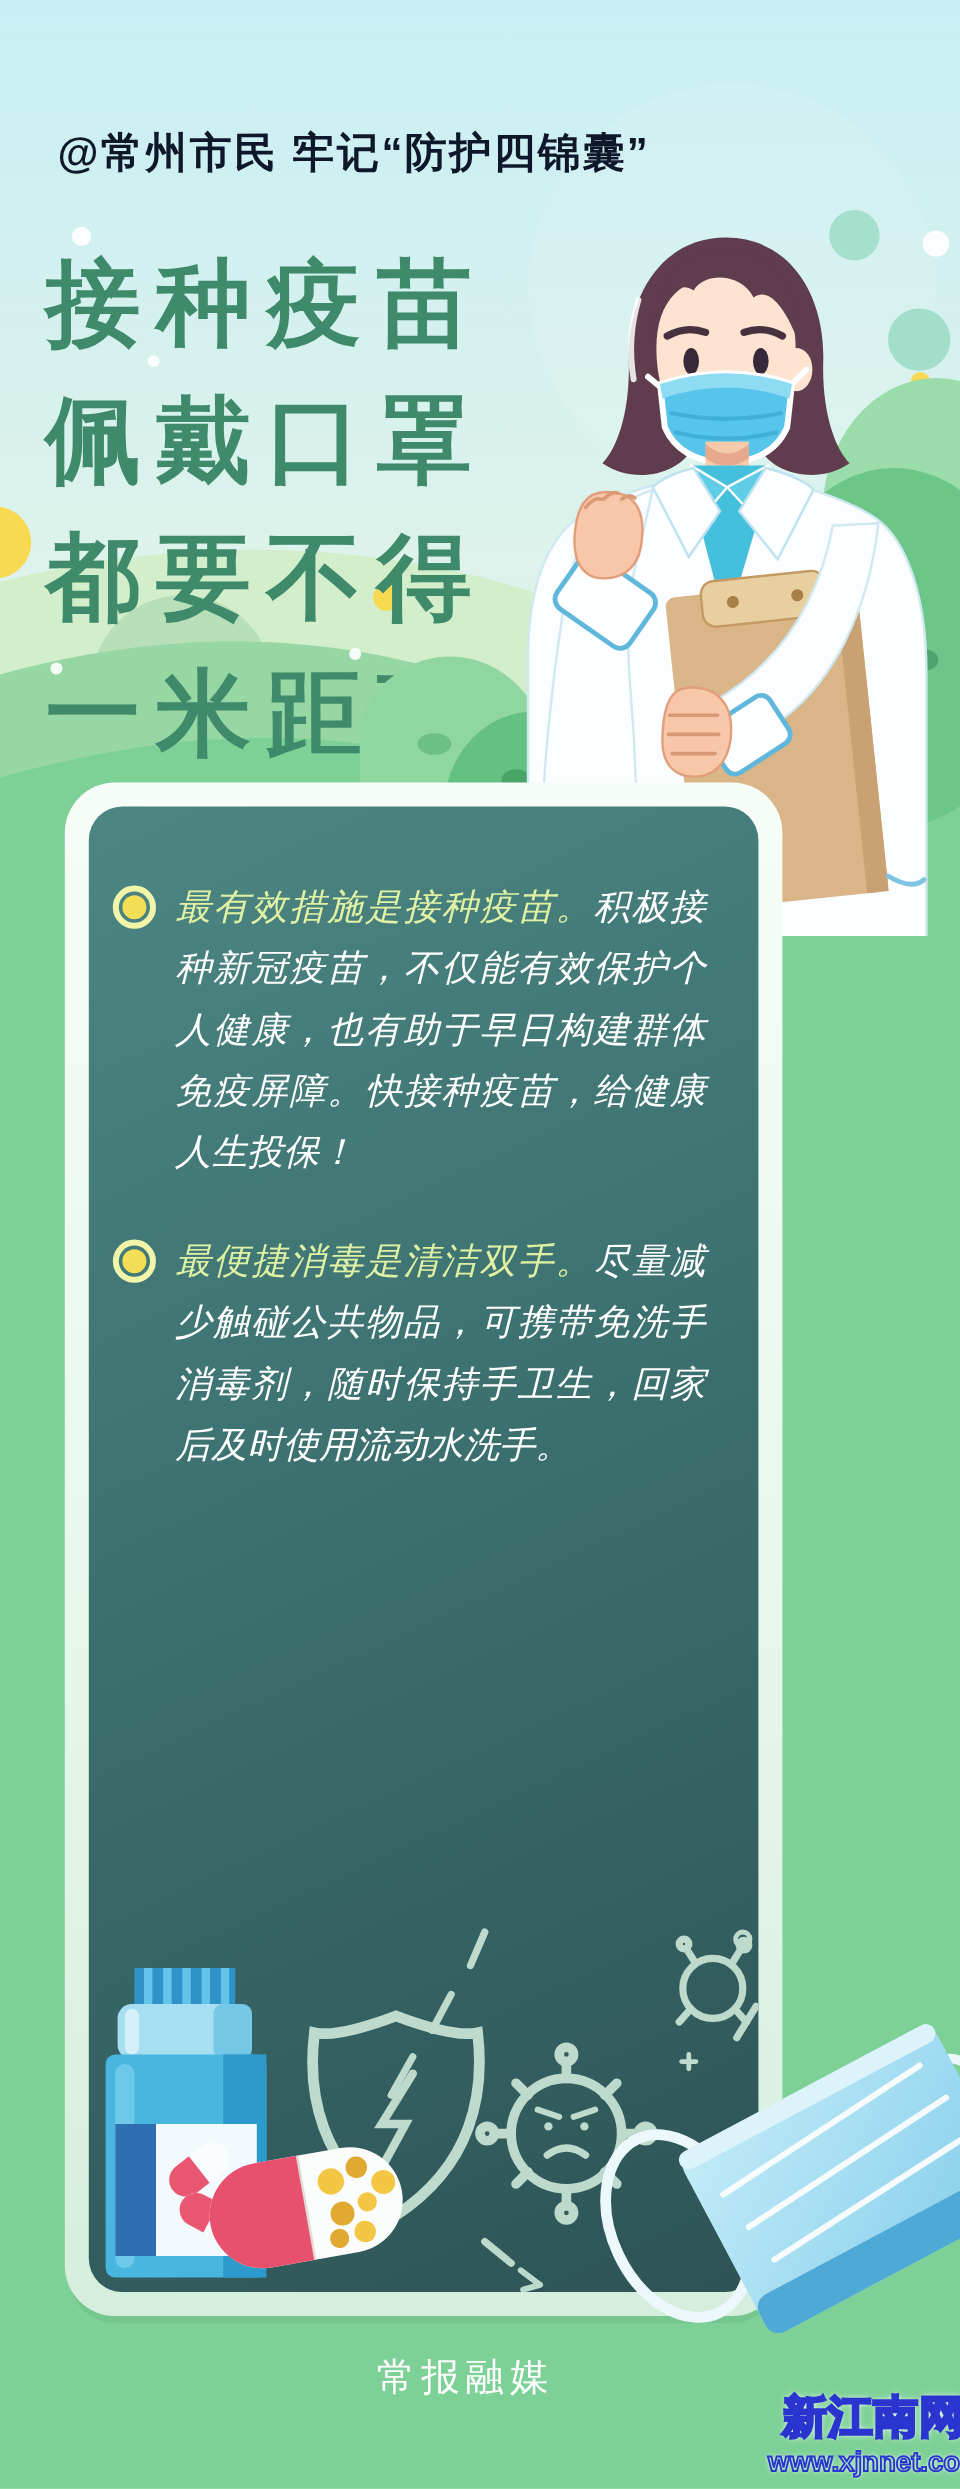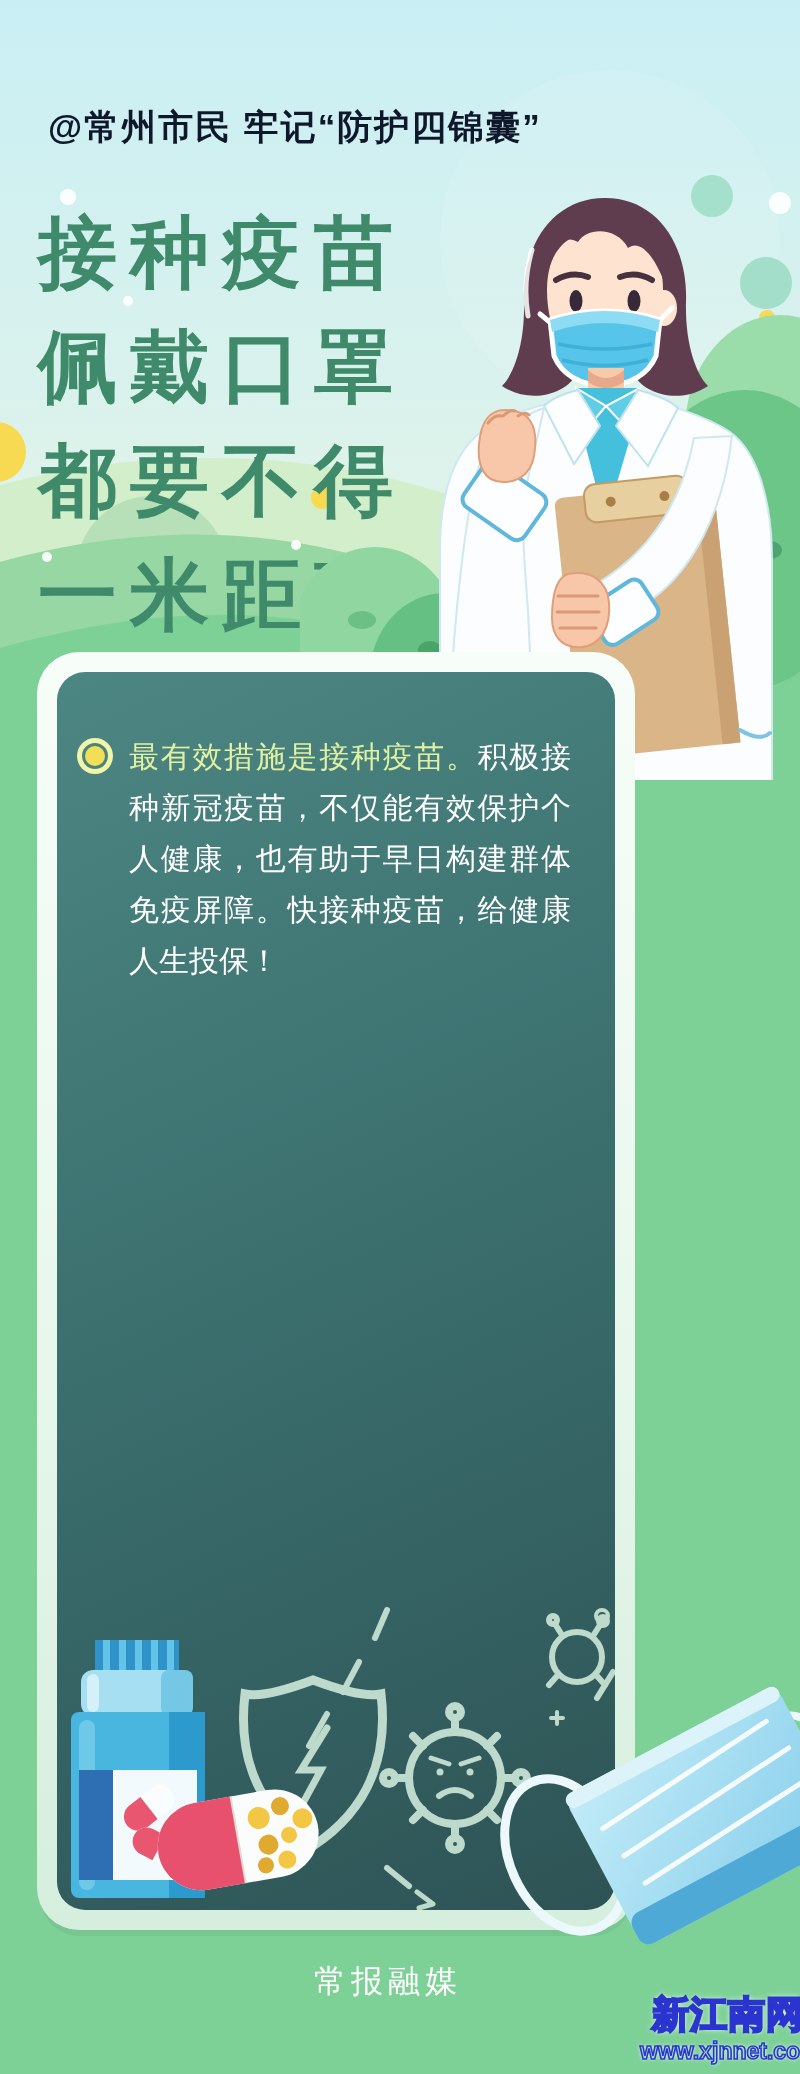--- a/index.html
+++ b/index.html
@@ -12,24 +12,25 @@
     position:absolute;left:48px;top:104px;z-index:2;
     font-size:35px;font-weight:bold;color:#0f172a;letter-spacing:2px;white-space:nowrap;
   }
   .big-title{
     position:absolute;left:38px;top:196px;z-index:2;
     font-size:79px;line-height:114px;font-weight:bold;color:#3e8a6a;
     letter-spacing:13px;white-space:nowrap;
   }
   .doctor{position:absolute;left:300px;top:130px;width:500px;height:650px;z-index:3;}
   .tips-card{
-    position:absolute;left:37px;top:652px;width:598px;height:1278px;z-index:4;
+    position:absolute;left:54px;top:652px;width:598px;height:1278px;z-index:4;
     background:linear-gradient(180deg,#f7fdf8 0%,#e7f7ec 55%,#d5eedd 100%);
     border-radius:42px;
     box-shadow:0 10px 0 -4px rgba(110,175,130,.35);
+    font-style:italic;
   }
   .card-inner{
     position:absolute;left:20px;top:20px;right:20px;bottom:20px;
     background:linear-gradient(155deg,#4c8682 0%,#3b706f 45%,#2e5355 100%);
     border-radius:28px;overflow:hidden;
   }
   .bullets{
     list-style:none;margin:0;padding:59px 0 0 0;position:relative;z-index:2;
   }
   .bullets li{
@@ -263,20 +264,24 @@
           <circle cx="226" cy="1196" r="9" fill="#f3c644"></circle>
           <circle cx="204" cy="1198" r="8" fill="#e0a92f"></circle>
         </g>
       </svg>
 
       <ul class="bullets">
         <li>
           <span class="bullet-icon"></span>
           <span class="b-head">最有效措施是接种疫苗。</span><span class="b-body">积极接种新冠疫苗，不仅能有效保护个人健康，也有助于早日构建群体免疫屏障。快接种疫苗，给健康人生投保！</span>
         </li>
+        <li>
+          <span class="bullet-icon"></span>
+          <span class="b-head">最便捷消毒是清洁双手。</span><span class="b-body">尽量减少触碰公共物品，可携带免洗手消毒剂，随时保持手卫生，回家后及时使用流动水洗手。</span>
+        </li>
       </ul>
     </div>
   </div>
 
   <svg class="mask-art" viewBox="0 0 400 380" xmlns="http://www.w3.org/2000/svg">
     <defs>
       <linearGradient id="maskGrad" x1="0" y1="0" x2="1" y2="1">
         <stop offset="0" stop-color="#c3ecf8"></stop>
         <stop offset="1" stop-color="#84cdeb"></stop>
       </linearGradient>

